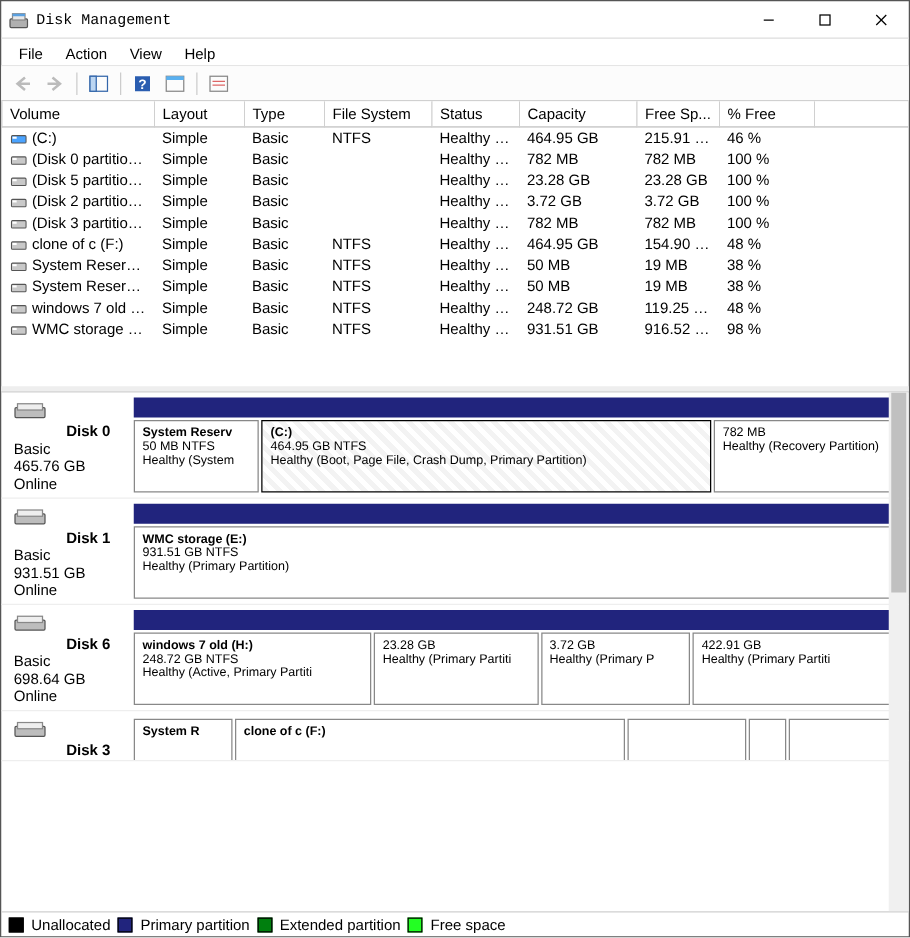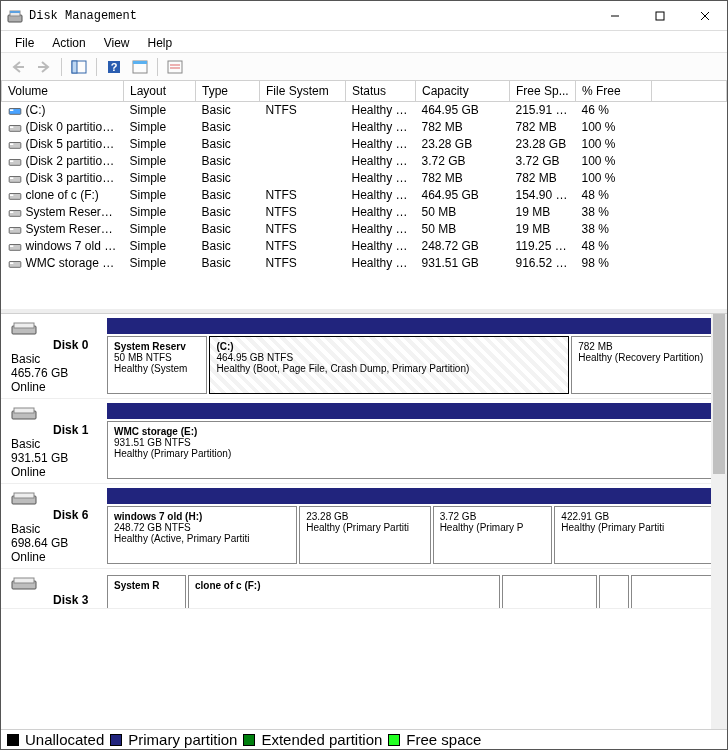--- a/index.html
+++ b/index.html
@@ -35,21 +35,21 @@
   .disk-parts { flex:1; display:flex; flex-direction:column; }
   .disk-stripe { height:16px; background:#21247d; margin-bottom:2px; display:flex;}
   .disk-stripe .stripe-seg { height:100%; border-right:2px solid #fff;}
   .disk-stripe .stripe-seg.black { background:#000;}
   .disk-boxes { display:flex; gap:2px; flex:1;}
   .part-box { border:1px solid #888; padding:4px 6px; flex:1 1 auto; min-height:56px; font-size:10px; overflow:hidden;}
   .part-box .pname { font-weight:bold; white-space:nowrap;}
   .part-box.selected { border:1px solid #000; background-image: repeating-linear-gradient(45deg,#f3f3f3,#f3f3f3 4px,#fff 4px,#fff 8px);}
   .part-box .line { white-space:nowrap; overflow:hidden; text-overflow:ellipsis;}
   
-  .legend { height:20px; border-top:1px solid #d0d0d0; display:flex; align-items:center; gap:6px; padding:0 6px; font-size:15px;}
+  .legend { height:20px; border-top:1px solid #d0d0d0; display:flex; align-items:center; gap:6px; padding:0 6px; font-size:12px;}
   .leg-sw { width:12px; height:12px; display:inline-block; border:1px solid #000;}
   .sw-black{background:#000;} .sw-navy{background:#21247d;} .sw-green{background:#007f0e;} .sw-lime{background:#23ff23;}
   
   .vscroll { width:16px; background:#f0f0f0; position:absolute; right:0; top:0; bottom:0; }
   .vthumb { background:#c0c0c0; position:absolute; left:2px; right:2px;}
 </style>
 </head>
 <body>
 
 <div class="window">

